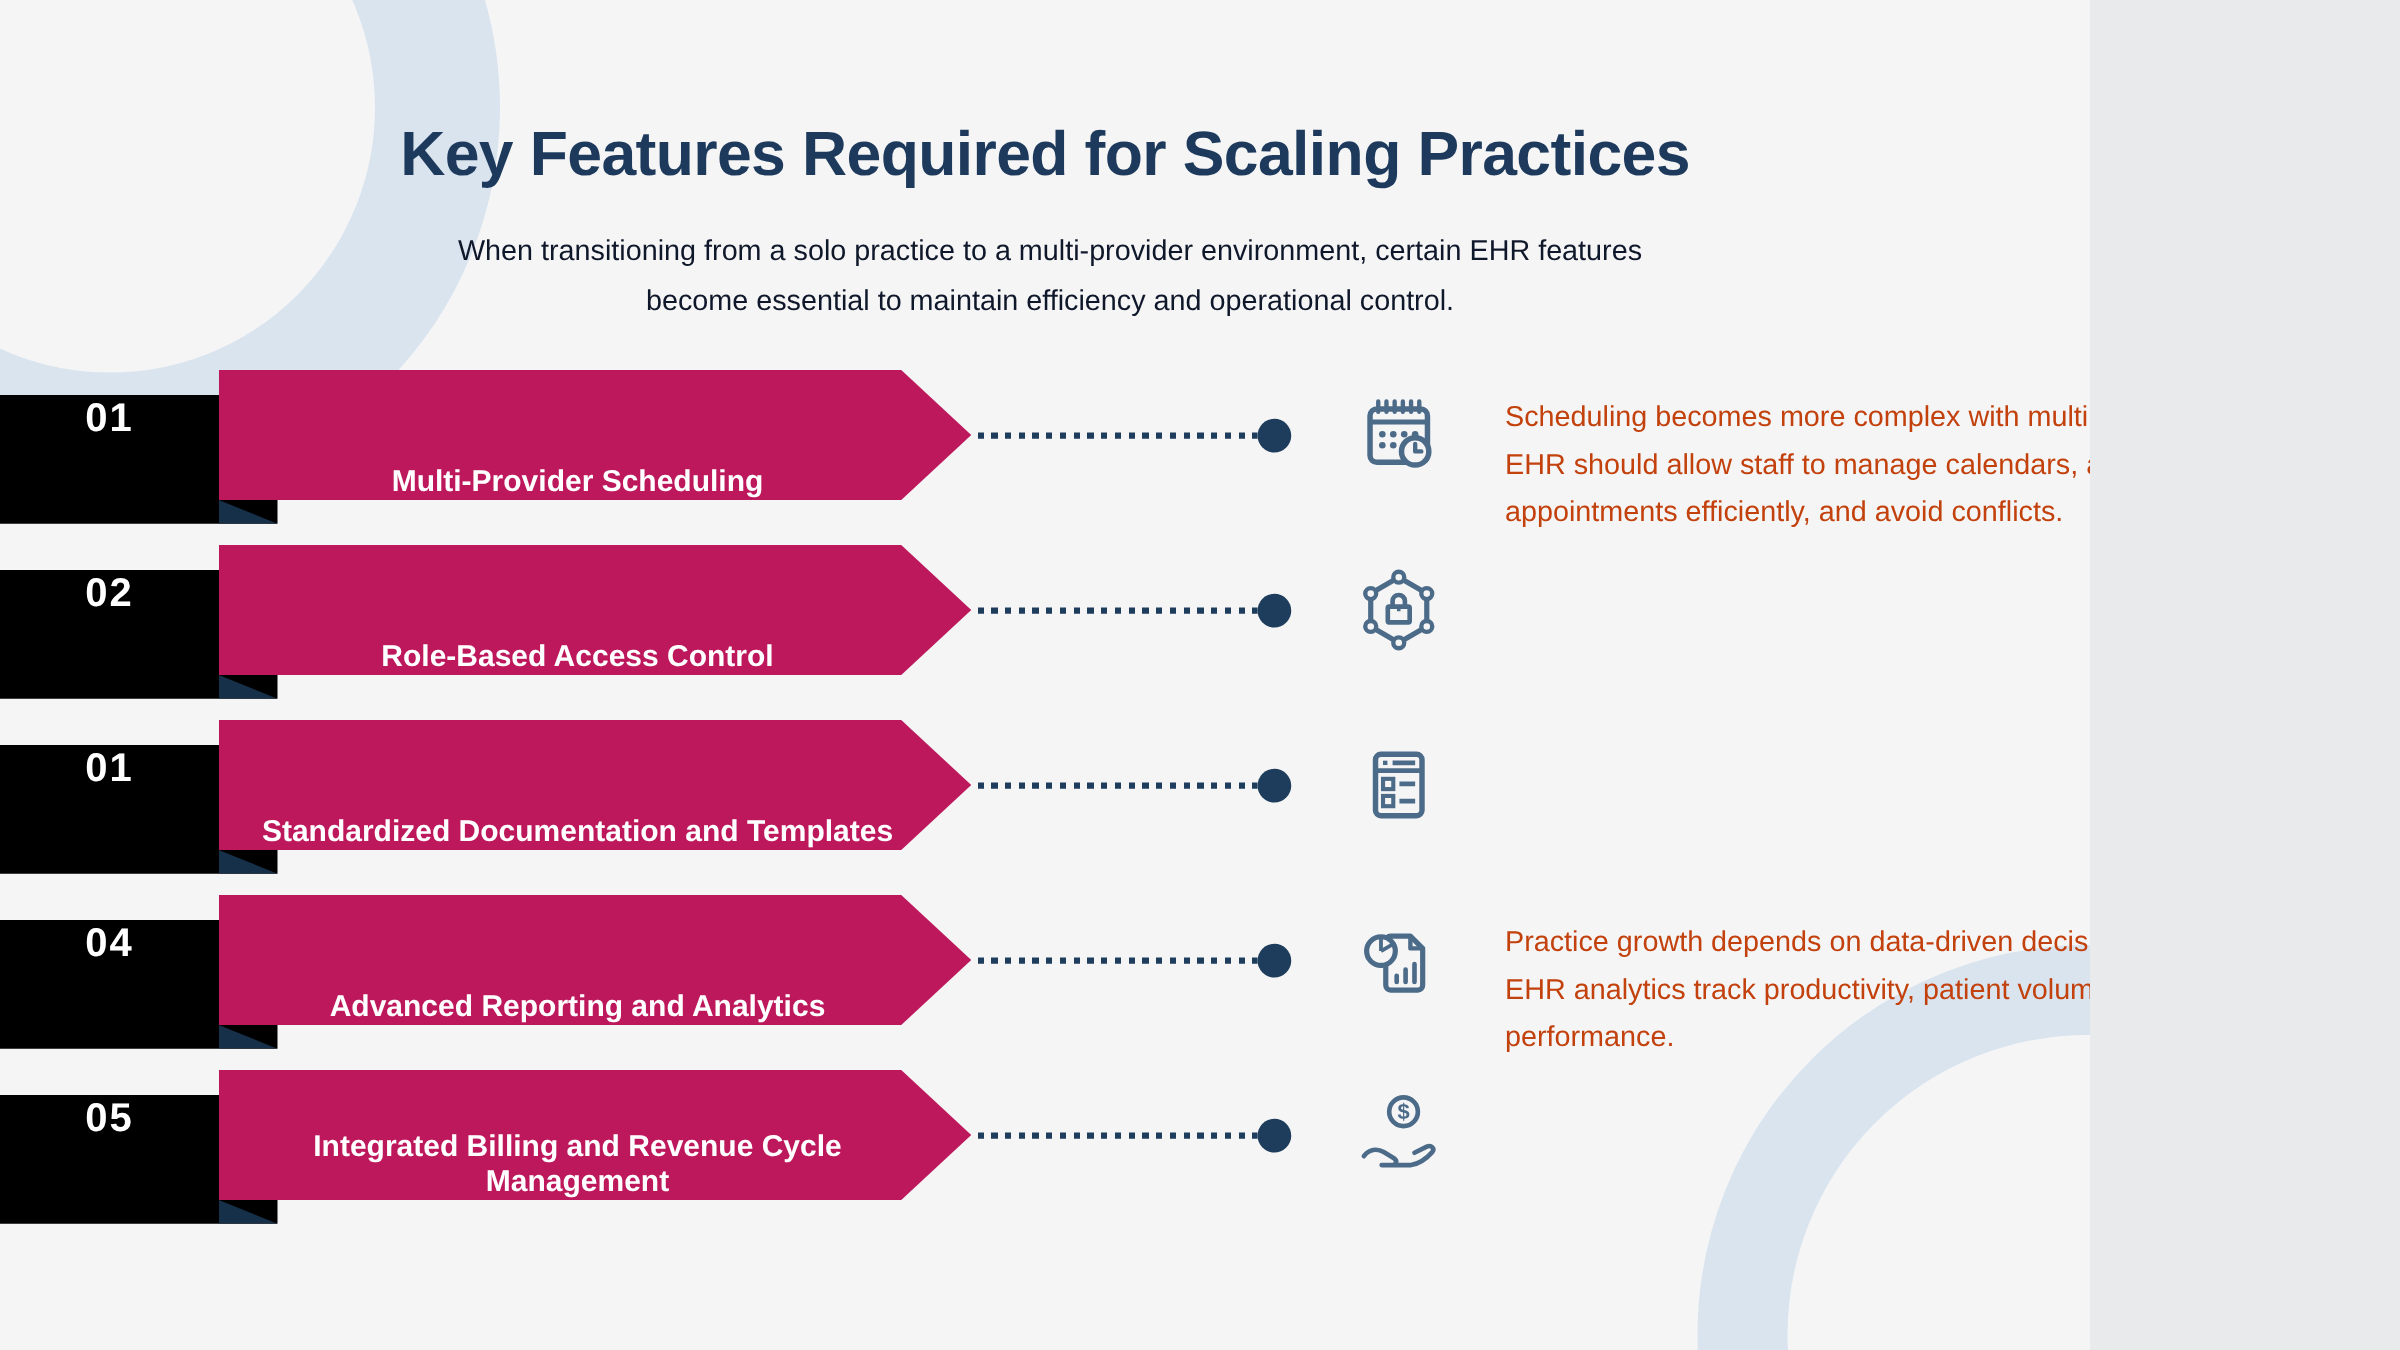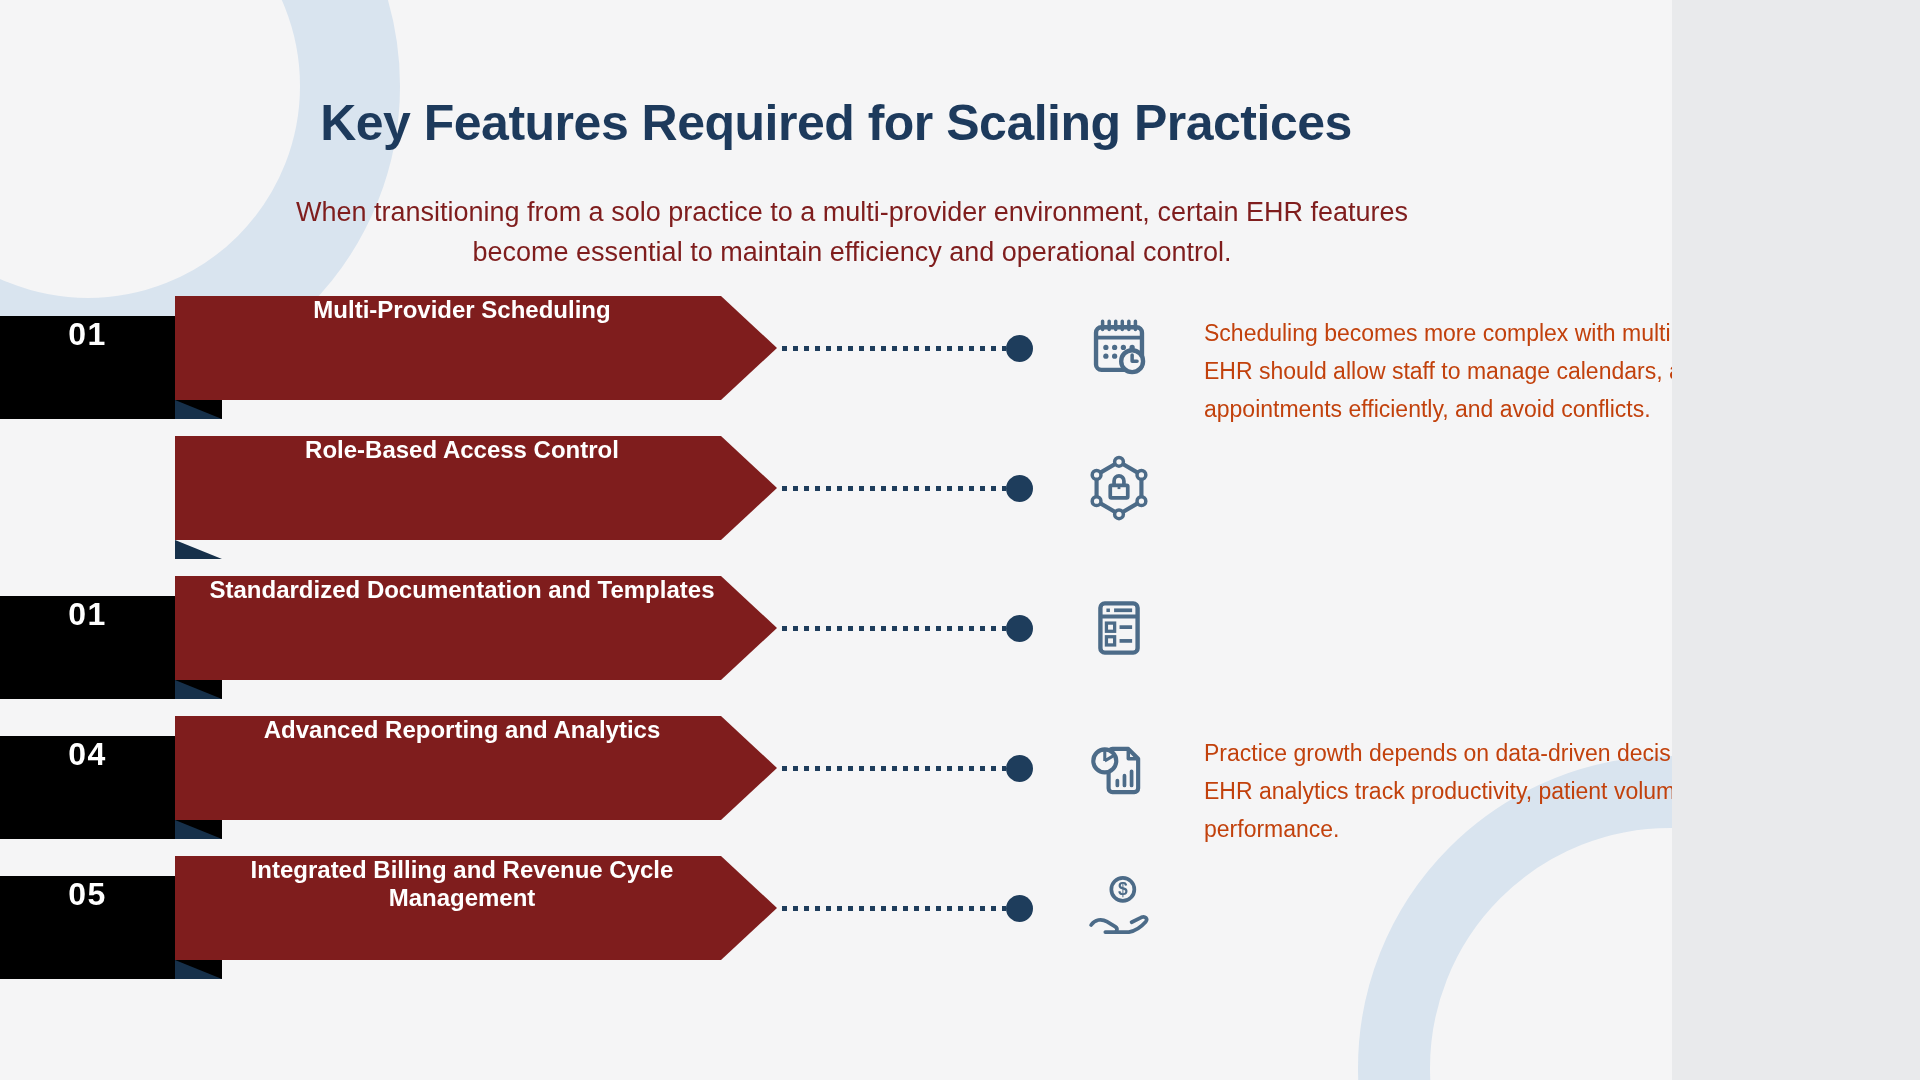--- a/index.html
+++ b/index.html
@@ -12,41 +12,41 @@
   .deco-tl{width:424px;height:424px;left:-224px;top:-226px;}
   .deco-br{width:480px;height:480px;border-width:72px;right:-310px;bottom:-300px;}
 
   
   .hdr{position:absolute;left:0;top:0;width:100%;text-align:center;}
   .title{
     margin:0;position:absolute;left:0;top:94px;width:100%;
     font-size:50px;font-weight:bold;letter-spacing:-0.5px;color:#1D3A5C;
   }
   .sub{
-    margin:16px;position:absolute;left:0;top:176px;width:100%;
-    font-size:27px;line-height:40px;color:#7f1d1d;
+    margin:4px;position:absolute;left:0;top:176px;width:100%;
+    font-size:23px;line-height:40px;color:#0f172a;
   }
 
   
   .row{position:absolute;left:0;width:1920px;height:124px;}
   .numbox{
     position:absolute;left:0;top:20px;width:222px;height:103px;
     background:#000000;z-index:1;display:flex;align-items:flex-start;
   }
   .num{
     display:block;width:175px;text-align:center;color:#FFFFFF;
     font-size:32px;font-weight:bold;letter-spacing:1.5px;
   }
   .fold{
     position:absolute;left:175px;top:104px;width:47px;height:19px;
     background:#16304A;clip-path:polygon(0 0,100% 100%,0 100%);z-index:1;
   }
   .banner{
     position:absolute;left:175px;top:0;width:602px;height:104px;z-index:2;
-    background:#7f1d1d;display:flex;align-items:flex-start;justify-content:center;
+    background:#be185d;display:flex;align-items:flex-end;justify-content:center;
     clip-path:polygon(0 0,90.7% 0,100% 50%,90.7% 100%,0 100%);
     padding-right:28px;box-sizing:border-box;
   }
   .banner-label{color:#FFFFFF;font-size:24px;font-weight:bold;text-align:center;}
   .dots{
     position:absolute;left:782px;top:50px;width:224px;height:5px;
     background:repeating-linear-gradient(to right,#1E3D5C 0 5px,transparent 5px 11px);
   }
   .enddot{
     position:absolute;left:1006px;top:39px;width:27px;height:27px;
@@ -94,20 +94,23 @@
         <circle cx="28" cy="39.5" r="2.4" fill="#4C6B88" stroke="none"></circle>
         <circle cx="36" cy="39.5" r="2.4" fill="#4C6B88" stroke="none"></circle>
         <circle cx="44" cy="44" r="10" fill="#F5F5F6" stroke-width="4"></circle>
         <path d="M44 38.5 V44 H48.5" stroke-width="3.2" stroke-linecap="round" stroke-linejoin="round"></path>
       </svg>
     </div>
     <p class="desc">Scheduling becomes more complex with multiple providers. Your EHR should allow staff to manage calendars, assign appointments efficiently, and avoid conflicts.</p>
   </div>
 
   <div class="row" style="top:436px">
+    <div class="numbox">
+        <span class="num">02</span>
+      </div>
     <div class="fold"></div>
     <div class="banner">
         <span class="banner-label">Role-Based Access Control</span>
       </div>
     <div class="dots"></div>
     <div class="enddot"></div>
     <div class="icon">
       <svg viewBox="0 0 64 64" fill="none" stroke="#4C6B88">
         <path d="M32 8 L52.5 20 V44 L32 56 L11.5 44 V20 Z" stroke-width="3.8" stroke-linejoin="round"></path>
         <circle cx="32" cy="8" r="4" fill="#F5F5F6" stroke-width="3.2"></circle>

